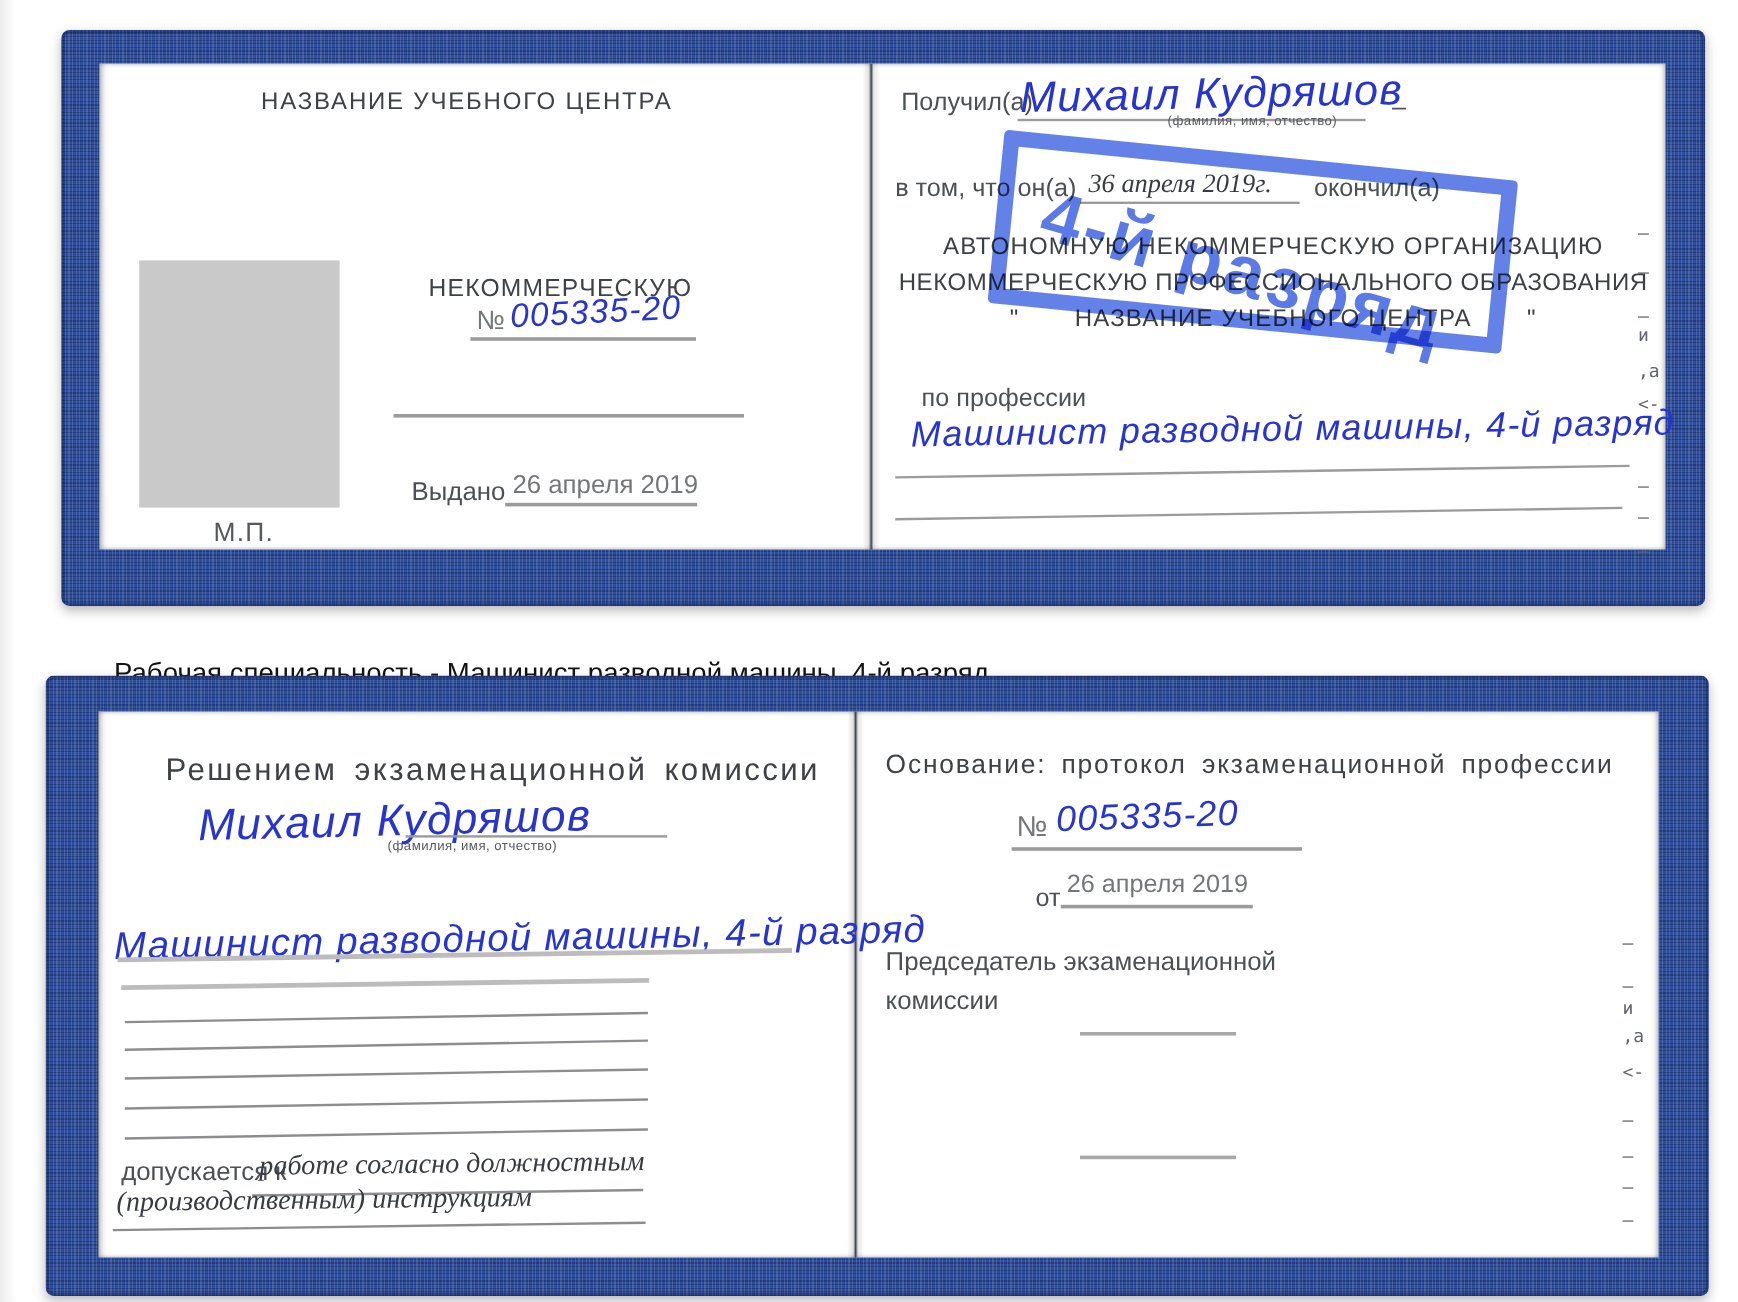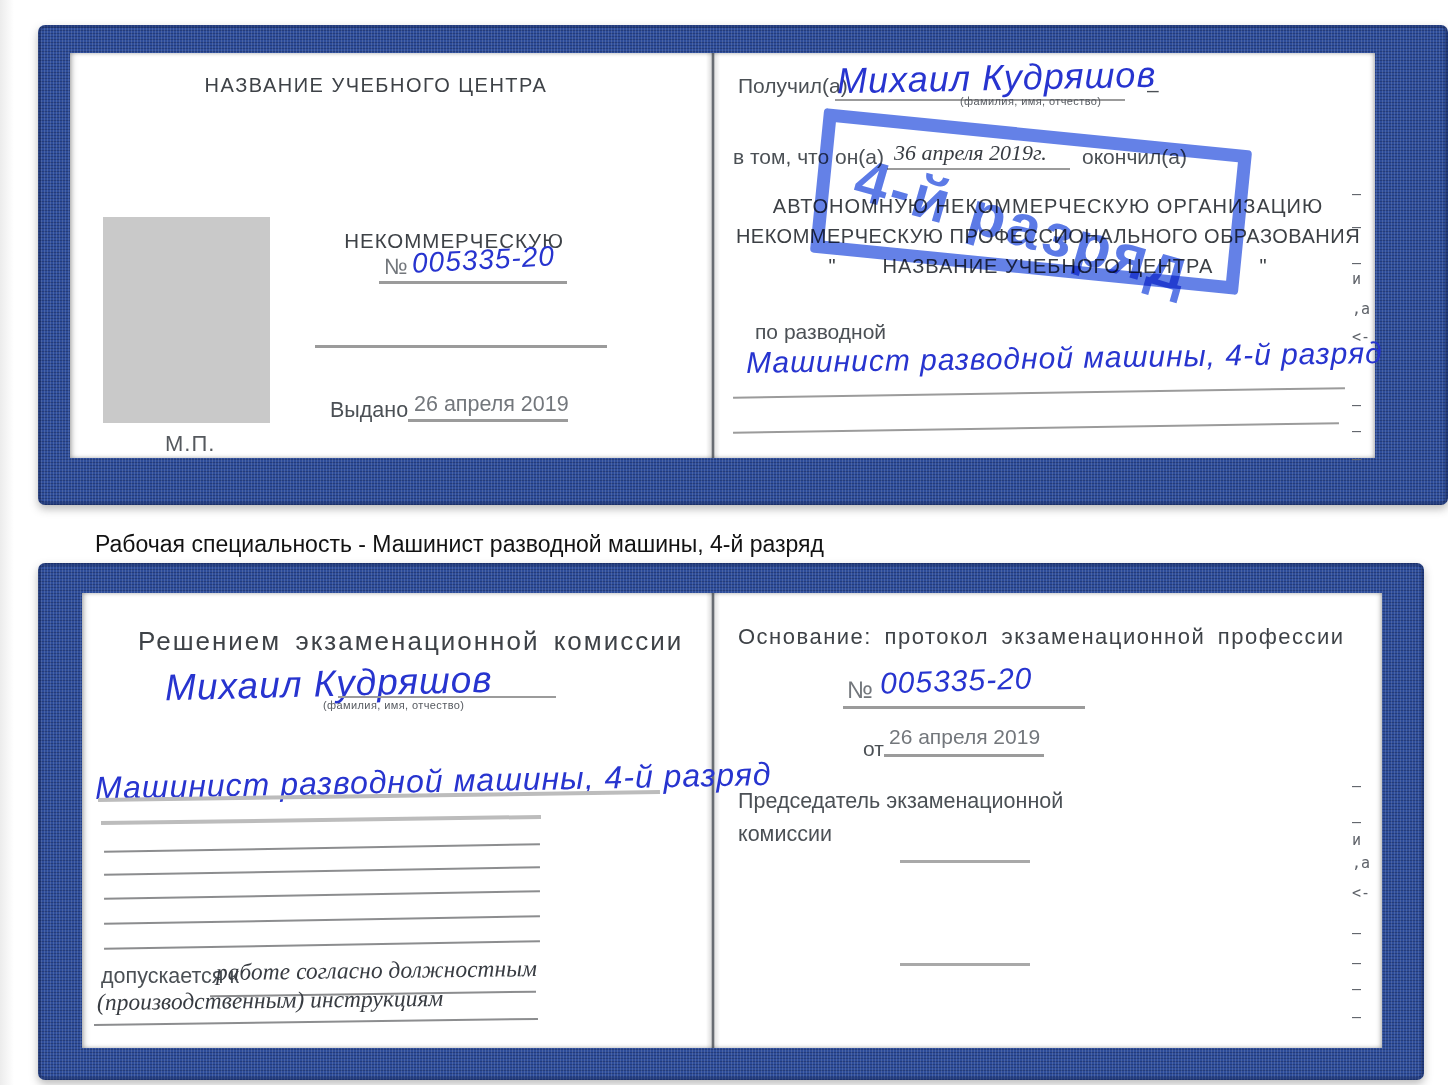--- a/index.html
+++ b/index.html
@@ -58,21 +58,21 @@
   }
   
   .mark{position:absolute;left:1314px;font:15px "DejaVu Sans Mono",monospace;color:#5f636a;}
   
   .caption{position:absolute;font-size:23px;color:#121212;white-space:nowrap;}
   .quote-row{position:absolute;display:flex;justify-content:center;gap:46px;}
 </style>
 </head>
 <body>
 
-<section class="panel" style="left:38px;top:25px;width:1370px;height:480px;padding-left:40px;">
+<section class="panel" style="left:51px;top:25px;width:1370px;height:480px;">
   <div class="pagearea" style="left:32px;top:28px;width:1305px;height:405px;"></div>
   <div class="seam" style="left:668px;top:28px;height:405px;"></div>
 
   <div class="abs lbl head ctr" style="left:58px;top:48px;width:560px;font-size:20px;letter-spacing:1.5px;">НАЗВАНИЕ УЧЕБНОГО ЦЕНТРА</div>
   <div class="photo" style="left:65px;top:192px;width:167px;height:206px;"></div>
   <div class="abs lbl head ctr" style="left:236px;top:203px;width:360px;font-size:20.5px;letter-spacing:1px;">НЕКОММЕРЧЕСКУЮ</div>
   <div class="abs lbl gray" style="left:346px;top:228px;font-size:22px;">№</div>
   <div class="abs hw" style="left:374px;top:219px;font-size:28px;transform:rotate(-3deg);">005335-20</div>
   <div class="rule rule3" style="left:341px;top:256px;width:188px;"></div>
   <div class="rule rule3" style="left:277px;top:320px;width:292px;"></div>
@@ -93,40 +93,40 @@
   <div class="abs lbl" style="left:1044px;top:119px;">окончил(а)</div>
 
   <div class="abs lbl lbl-c ctr" style="left:690px;top:169px;width:640px;font-size:20px;letter-spacing:1px;">АВТОНОМНУЮ НЕКОММЕРЧЕСКУЮ ОРГАНИЗАЦИЮ</div>
   <div class="abs lbl lbl-c ctr" style="left:672px;top:199px;width:676px;font-size:20px;letter-spacing:.5px;">НЕКОММЕРЧЕСКУЮ ПРОФЕССИОНАЛЬНОГО ОБРАЗОВАНИЯ</div>
   <div class="quote-row lbl lbl-c" style="left:690px;top:229px;width:640px;font-size:20px;letter-spacing:1px;">
     <span>"</span>
     <span>НАЗВАНИЕ УЧЕБНОГО ЦЕНТРА</span>
     <span>"</span>
   </div>
 
-  <div class="abs lbl" style="left:717px;top:294px;">по разводной</div>
+  <div class="abs lbl" style="left:717px;top:294px;">по профессии</div>
   <div class="abs hw" style="left:708px;top:316px;font-size:30px;transform:rotate(-0.9deg);">Машинист разводной машины, 4-й разряд</div>
   <div class="rule" style="left:695px;top:367px;width:612px;transform:rotate(-0.9deg);"></div>
   <div class="rule" style="left:695px;top:402px;width:606px;transform:rotate(-0.9deg);"></div>
 
   <div class="stamp-border" style="left:778px;top:104px;width:404px;height:119px;"></div>
   <div class="stamp-text" style="left:770px;top:145px;width:430px;height:110px;">4-й разряд</div>
 
   <span class="mark" style="top:160px;">–</span>
   <span class="mark" style="top:193px;">–</span>
   <span class="mark" style="top:229px;">–</span>
   <span class="mark" style="top:245px;">и</span>
   <span class="mark" style="top:275px;">,а</span>
   <span class="mark" style="top:303px;">&lt;-</span>
   <span class="mark" style="top:371px;">–</span>
   <span class="mark" style="top:397px;">–</span>
   <span class="mark" style="top:425px;">–</span>
 </section>
 
-<div class="caption" style="left:95px;top:531px;text-align:right;">Рабочая специальность - Машинист разводной машины, 4-й разряд</div>
+<div class="caption" style="left:95px;top:547px;text-align:right;">Рабочая специальность - Машинист разводной машины, 4-й разряд</div>
 
 <section class="panel" style="left:38px;top:563px;width:1386px;height:517px;">
   <div class="pagearea" style="left:44px;top:30px;width:1300px;height:455px;"></div>
   <div class="seam" style="left:668px;top:30px;height:455px;"></div>
 
   <div class="abs lbl head ctr" style="left:100px;top:62px;width:520px;font-size:26px;letter-spacing:2px;word-spacing:5px;">Решением экзаменационной комиссии</div>
   <div class="abs hw" style="left:127px;top:100px;font-size:37px;transform:rotate(-1.5deg);">Михаил Кудряшов</div>
   <div class="rule" style="left:300px;top:133px;width:218px;"></div>
   <div class="abs hint" style="left:285px;top:136px;">(фамилия, имя, отчество)</div>
 

